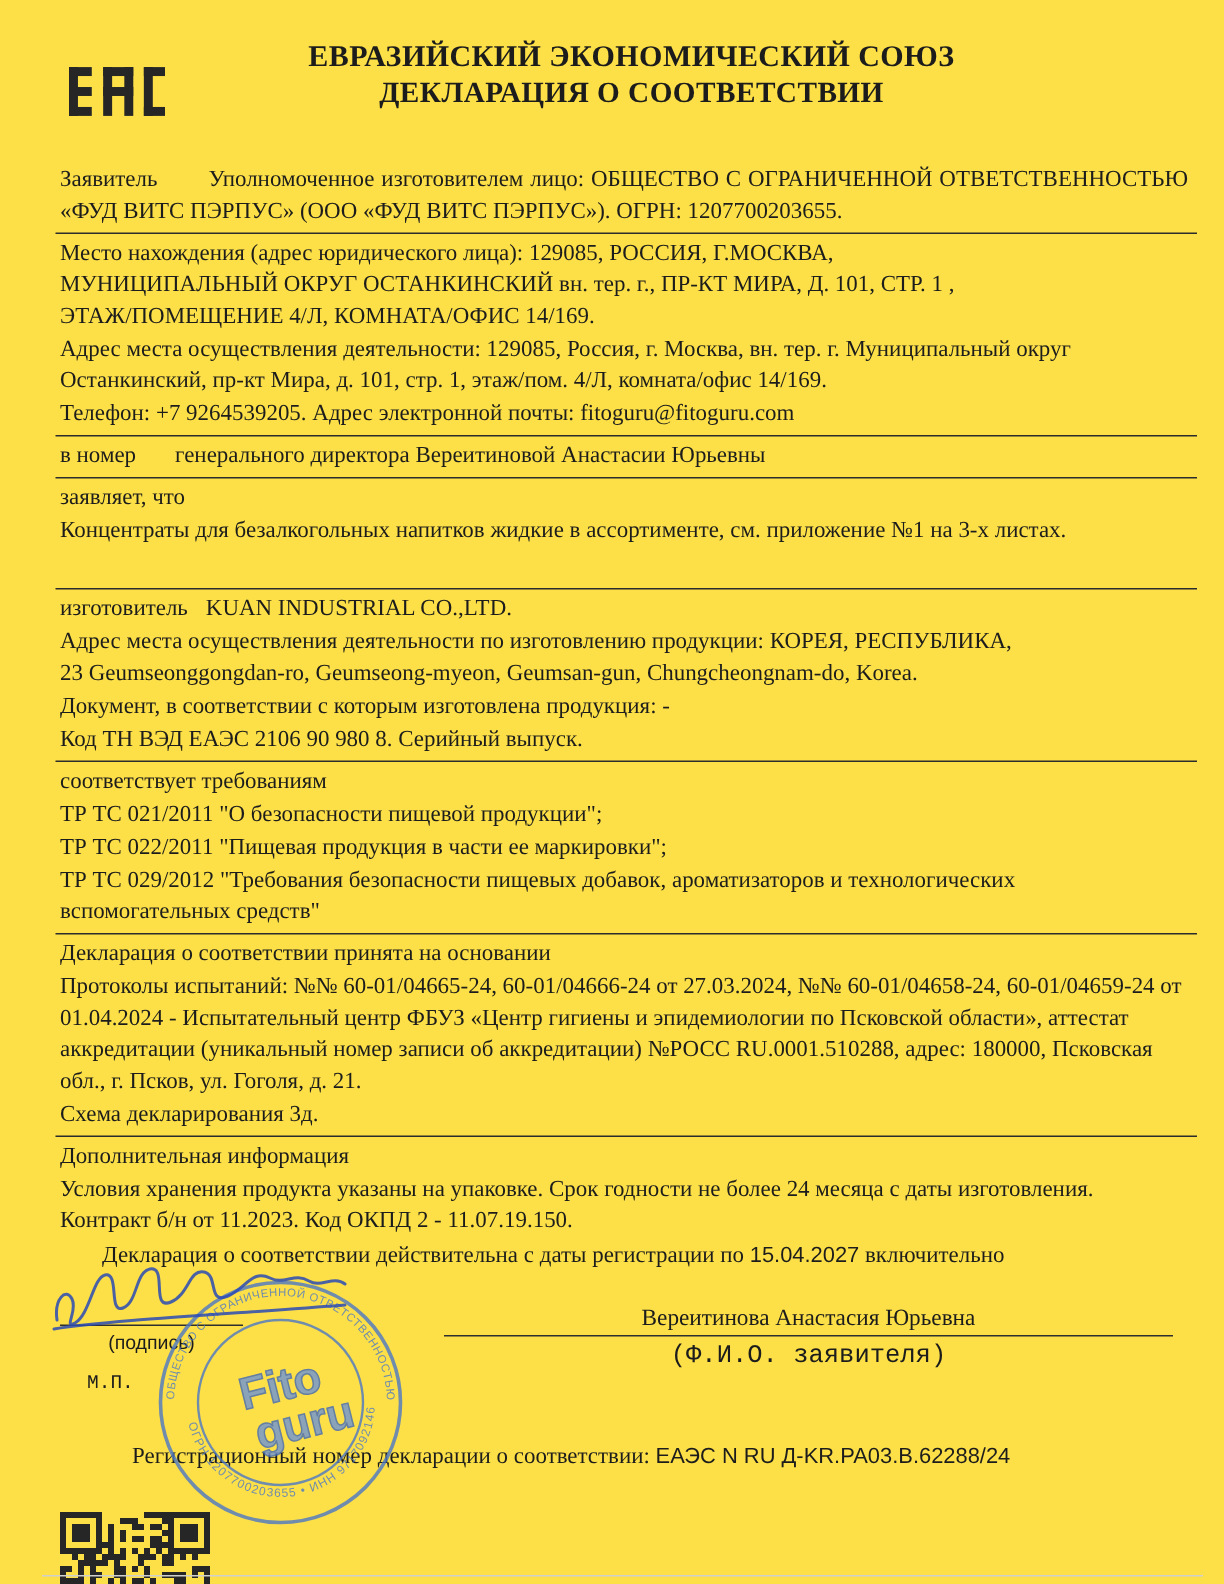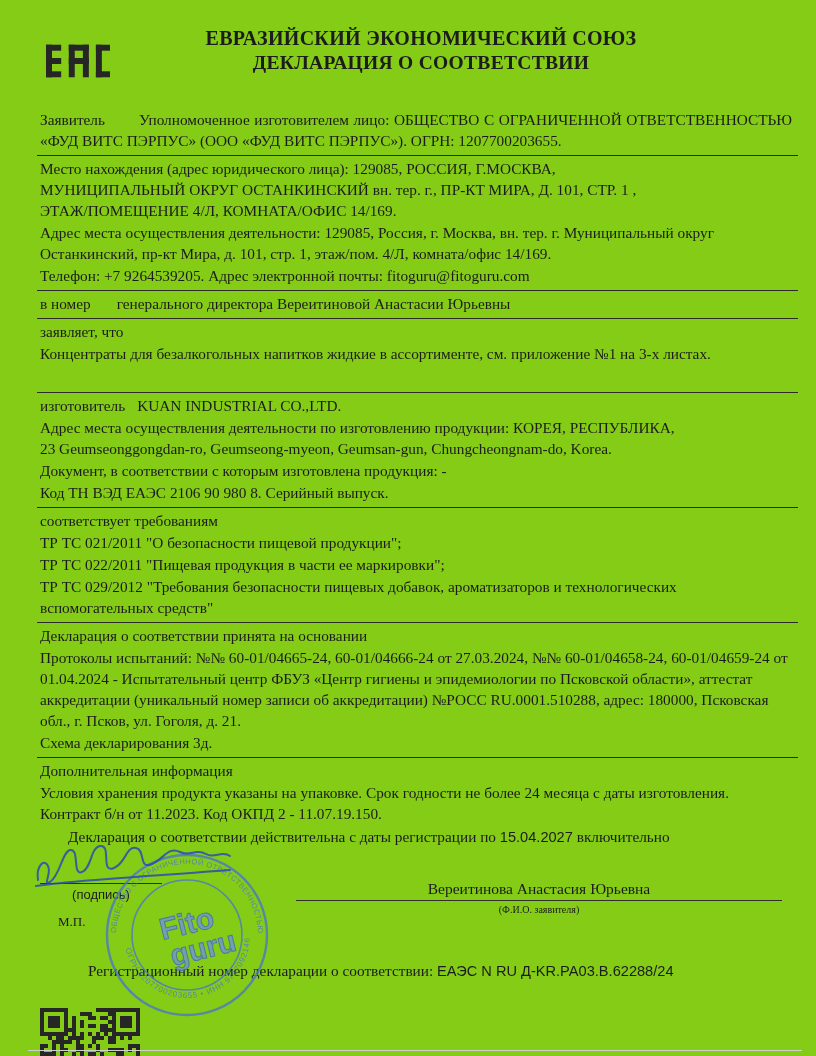--- a/index.html
+++ b/index.html
@@ -1,19 +1,19 @@
 <!DOCTYPE html>
 <html><head>
 <meta charset="utf-8">
 <style>
   * { margin:0; padding:0; box-sizing:border-box; }
   html,body { background:#e8e8e8; }
   .page {
     position:relative; width:816px; height:1056px; margin:0 auto;
-    background:#84cc16; color:#1c1c1c; overflow:hidden;
+    background:#fde047; color:#1c1c1c; overflow:hidden;
     font-family:"Liberation Serif", serif; font-size:15.3px; line-height:1.37;
   }
   .content { position:absolute; left:40px; right:24px; top:22px; }
   .hdr { display:flex; align-items:flex-start; margin-bottom:16px; }
   .eac { width:64px; height:66px; margin:6px 0 0 6px; flex:0 0 auto; }
   .titles { flex:1; text-align:center; padding-right:60px; margin-top:4px; }
   .t1 { font-weight:bold; font-size:20px; line-height:1.25; letter-spacing:.3px; }
   .t2 { font-weight:bold; font-size:19.5px; line-height:1.25; letter-spacing:.3px; }
   .rule { border:none; border-top:1.7px solid #2b2b2b; margin:3px -6px 3px -3px; }
   .p { margin:1px 0; }
@@ -24,25 +24,25 @@
   .lblgap-md { display:inline-block; width:26px; }
   .lblgap-sm { display:inline-block; width:12px; }
   .spacer24 { height:24px; }
   .sans { font-family:"Liberation Sans", sans-serif; font-size:14.6px; }
   .validity { margin-top:2px;margin-left:28px; }
   
   .sigrow { position:relative; height:104px; margin-top:6px; }
   .sig-left { position:absolute; left:0; top:0; width:240px; }
   .sig-line { width:122px; border-bottom:1.5px solid #2e2e2e; height:30px; }
   .sig-caption { width:122px; text-align:center; font-family:"Liberation Sans",sans-serif; font-size:13px; margin-top:2px; }
-  .mp { font-family:Liberation Serif, serif; font-size:13px; margin:10px 0 0 18px; }
-  .sig-right { position:absolute; left:256px; right:10px; top:24px; text-align:center; }
+  .mp { font-family:Liberation Mono, monospace; font-size:13px; margin:10px 0 0 18px; }
+  .sig-right { position:absolute; left:256px; right:10px; top:14px; text-align:center; }
   .fio-name { font-size:15.5px; }
   .fio-line { border-bottom:1.5px solid #2e2e2e; margin-top:1px; }
-  .fio-caption { font-family:Liberation Serif, serif; font-size:10px; margin-top:2px; }
+  .fio-caption { font-family:Liberation Mono, monospace; font-size:17px; margin-top:2px; }
   .autograph { position:absolute; left:-6px; top:-18px; z-index:3; pointer-events:none; }
   .stamp { position:absolute; left:62px; top:-4px; z-index:2; opacity:.8; pointer-events:none; }
   
   .reg { position:relative; z-index:1; margin-top:2px;margin-left:48px; }
   .reg .p { line-height:1.45; }
   .qr { margin-top:26px; width:100px; height:100px; }
   .botline { position:absolute; left:28px; right:14px; bottom:5px; border-top:1px solid #cfcfcd; }
 </style>
 </head>
 <body>

